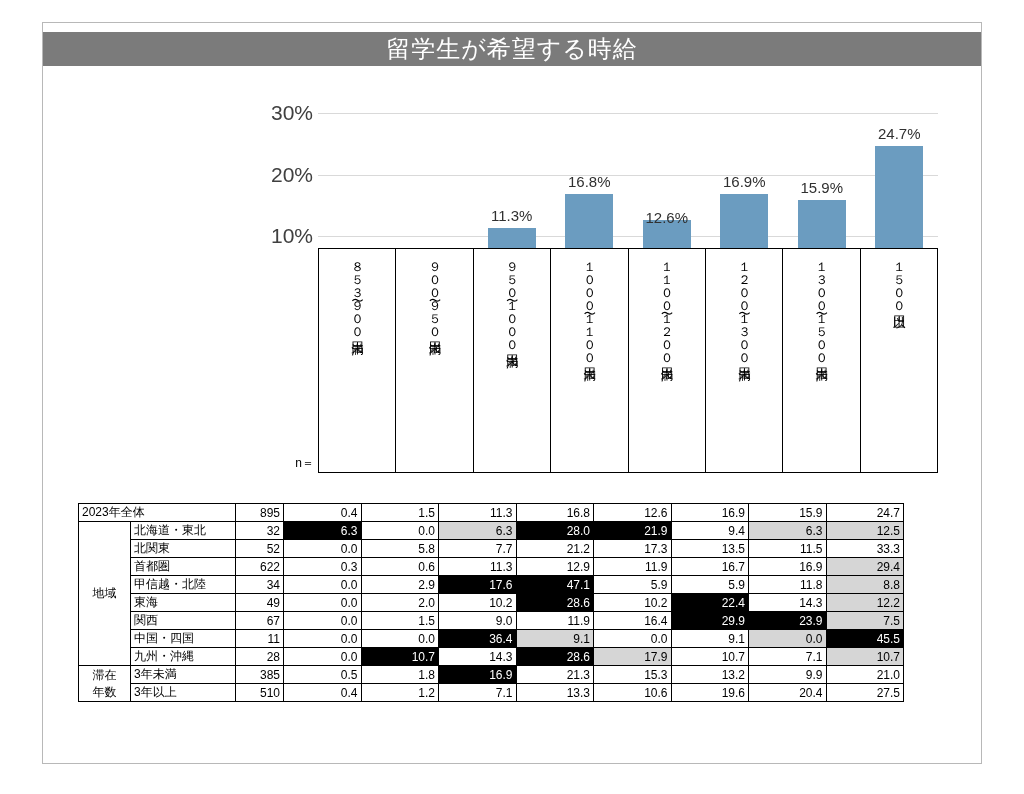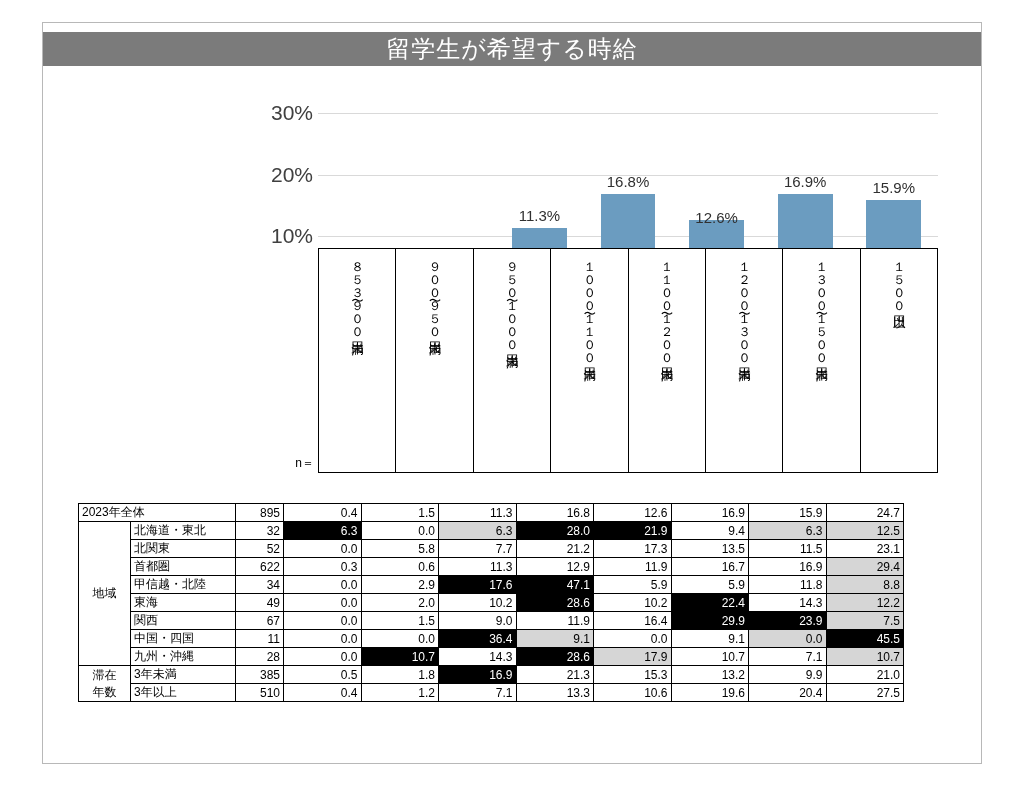--- a/index.html
+++ b/index.html
@@ -221,20 +221,24 @@
             <div class="bar" style="height: 77.7px; background: rgb(107, 156, 192);"></div>
           </div>
           <div class="bar-col">
             <div class="bar-label" style="bottom: 108.217px;">16.9%</div>
             <div class="bar" style="height: 104.217px; background: rgb(107, 156, 192);"></div>
           </div>
           <div class="bar-col">
             <div class="bar-label" style="bottom: 102.05px;">15.9%</div>
             <div class="bar" style="height: 98.05px; background: rgb(107, 156, 192);"></div>
           </div>
+          <div class="bar-col">
+            <div class="bar-label" style="bottom: 156.317px;">24.7%</div>
+            <div class="bar" style="height: 152.317px; background: rgb(107, 156, 192);"></div>
+          </div>
         </div>
     </div>
 
     <div class="vhead">
         <div class="vhead-cell">
           <span class="vtext">８５３〜９００円未満</span>
         </div>
         <div class="vhead-cell">
           <span class="vtext">９００〜９５０円未満</span>
         </div>
@@ -290,21 +294,21 @@
           <tr>
             <td class="c-name">北関東</td>
             <td class="c-n">52</td>
             <td class="c-v ">0.0</td>
             <td class="c-v ">5.8</td>
             <td class="c-v ">7.7</td>
             <td class="c-v ">21.2</td>
             <td class="c-v ">17.3</td>
             <td class="c-v ">13.5</td>
             <td class="c-v ">11.5</td>
-            <td class="c-v ">23.1</td>
+            <td class="c-v ">33.3</td>
           </tr>
           <tr>
             <td class="c-name">首都圏</td>
             <td class="c-n">622</td>
             <td class="c-v ">0.3</td>
             <td class="c-v ">0.6</td>
             <td class="c-v ">11.3</td>
             <td class="c-v ">12.9</td>
             <td class="c-v ">11.9</td>
             <td class="c-v ">16.7</td>

